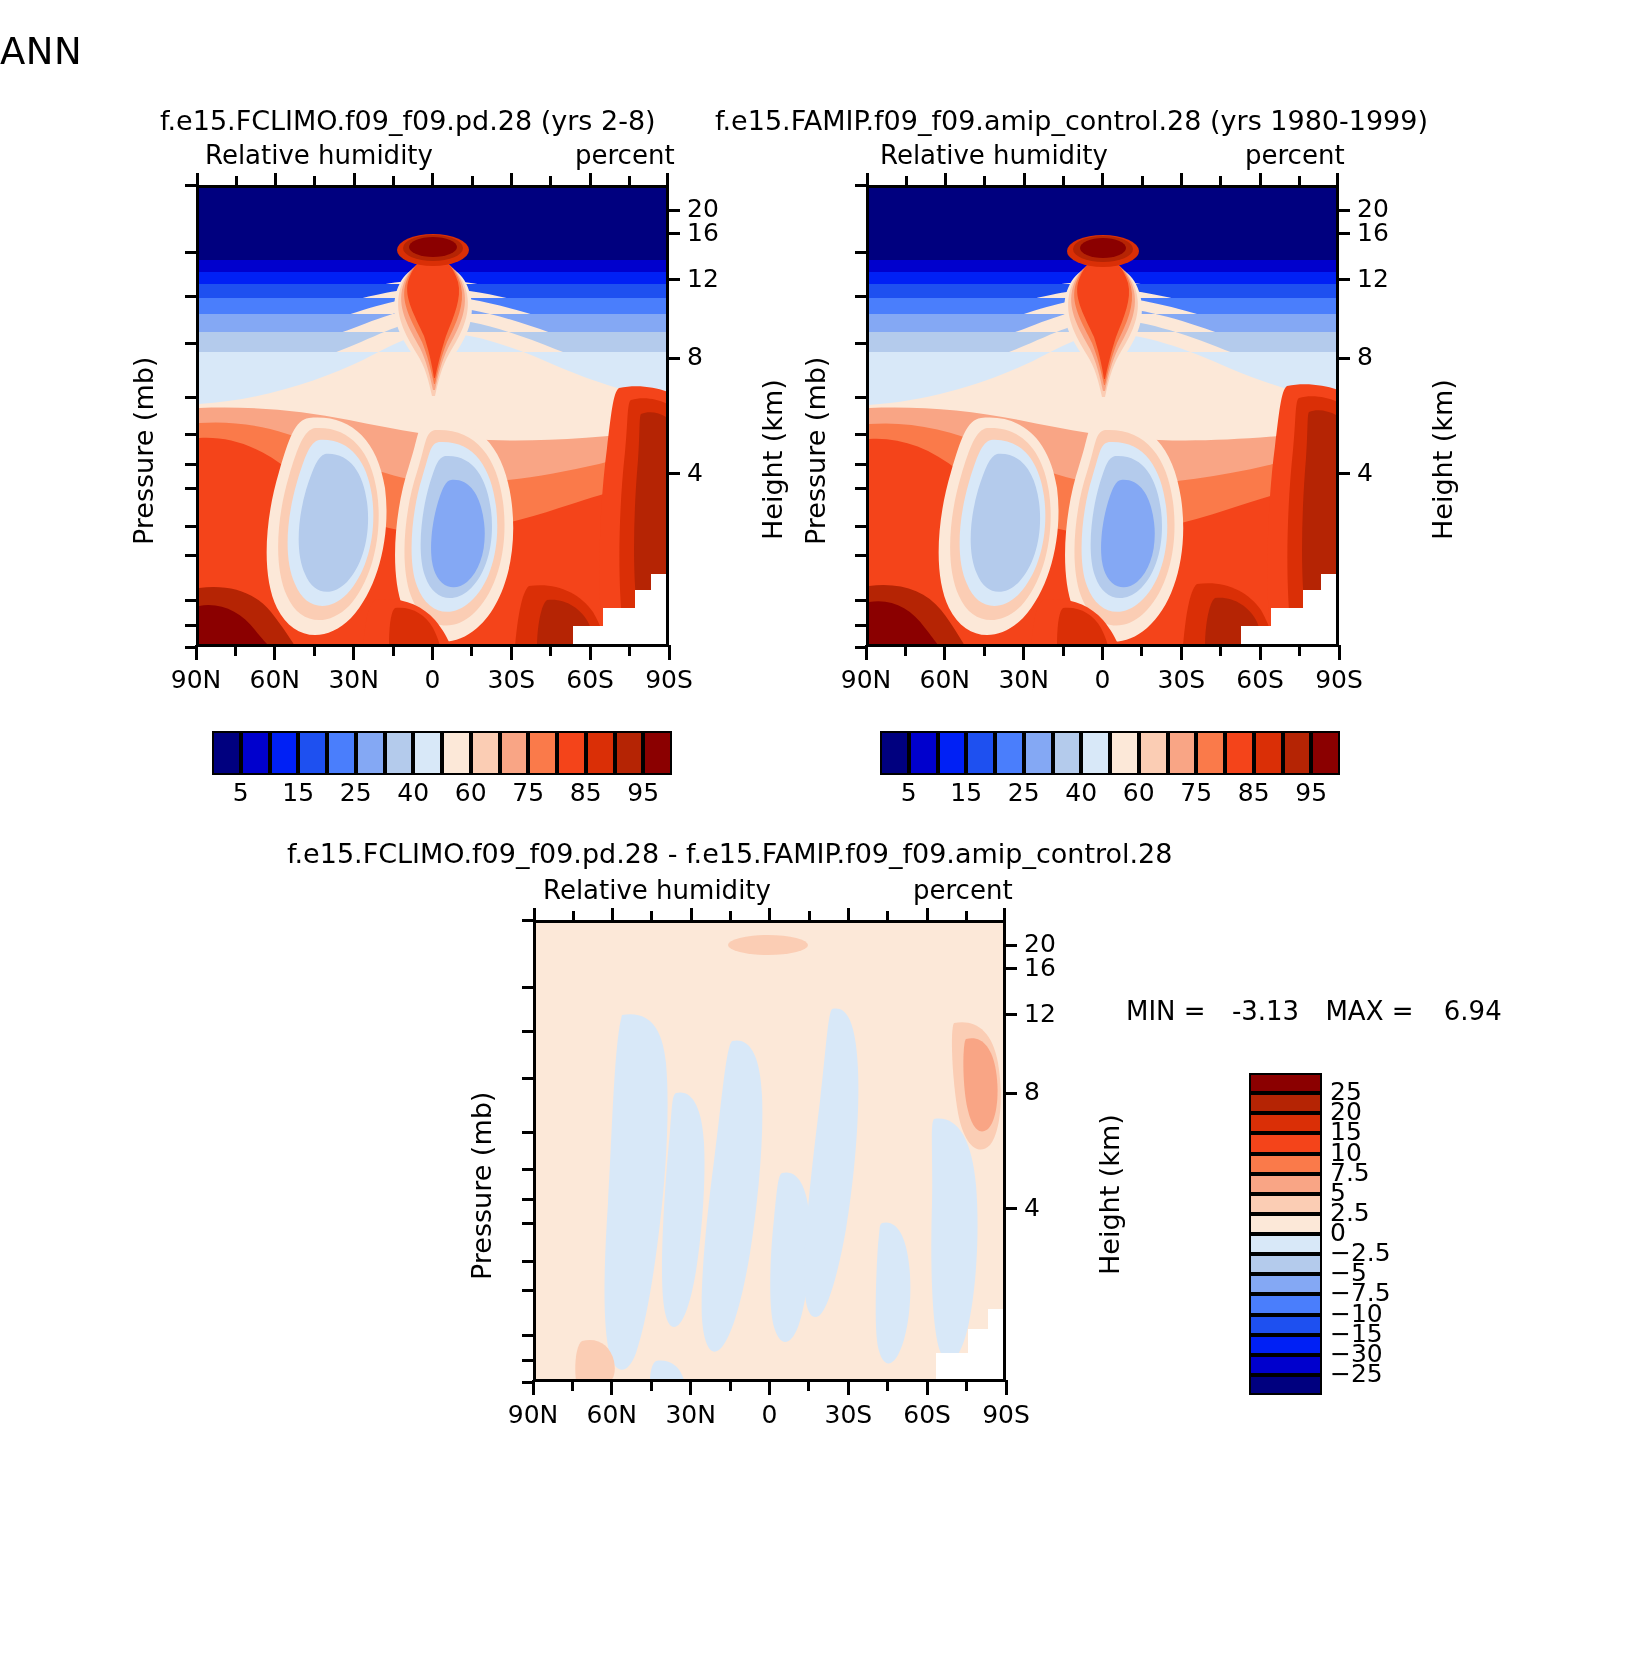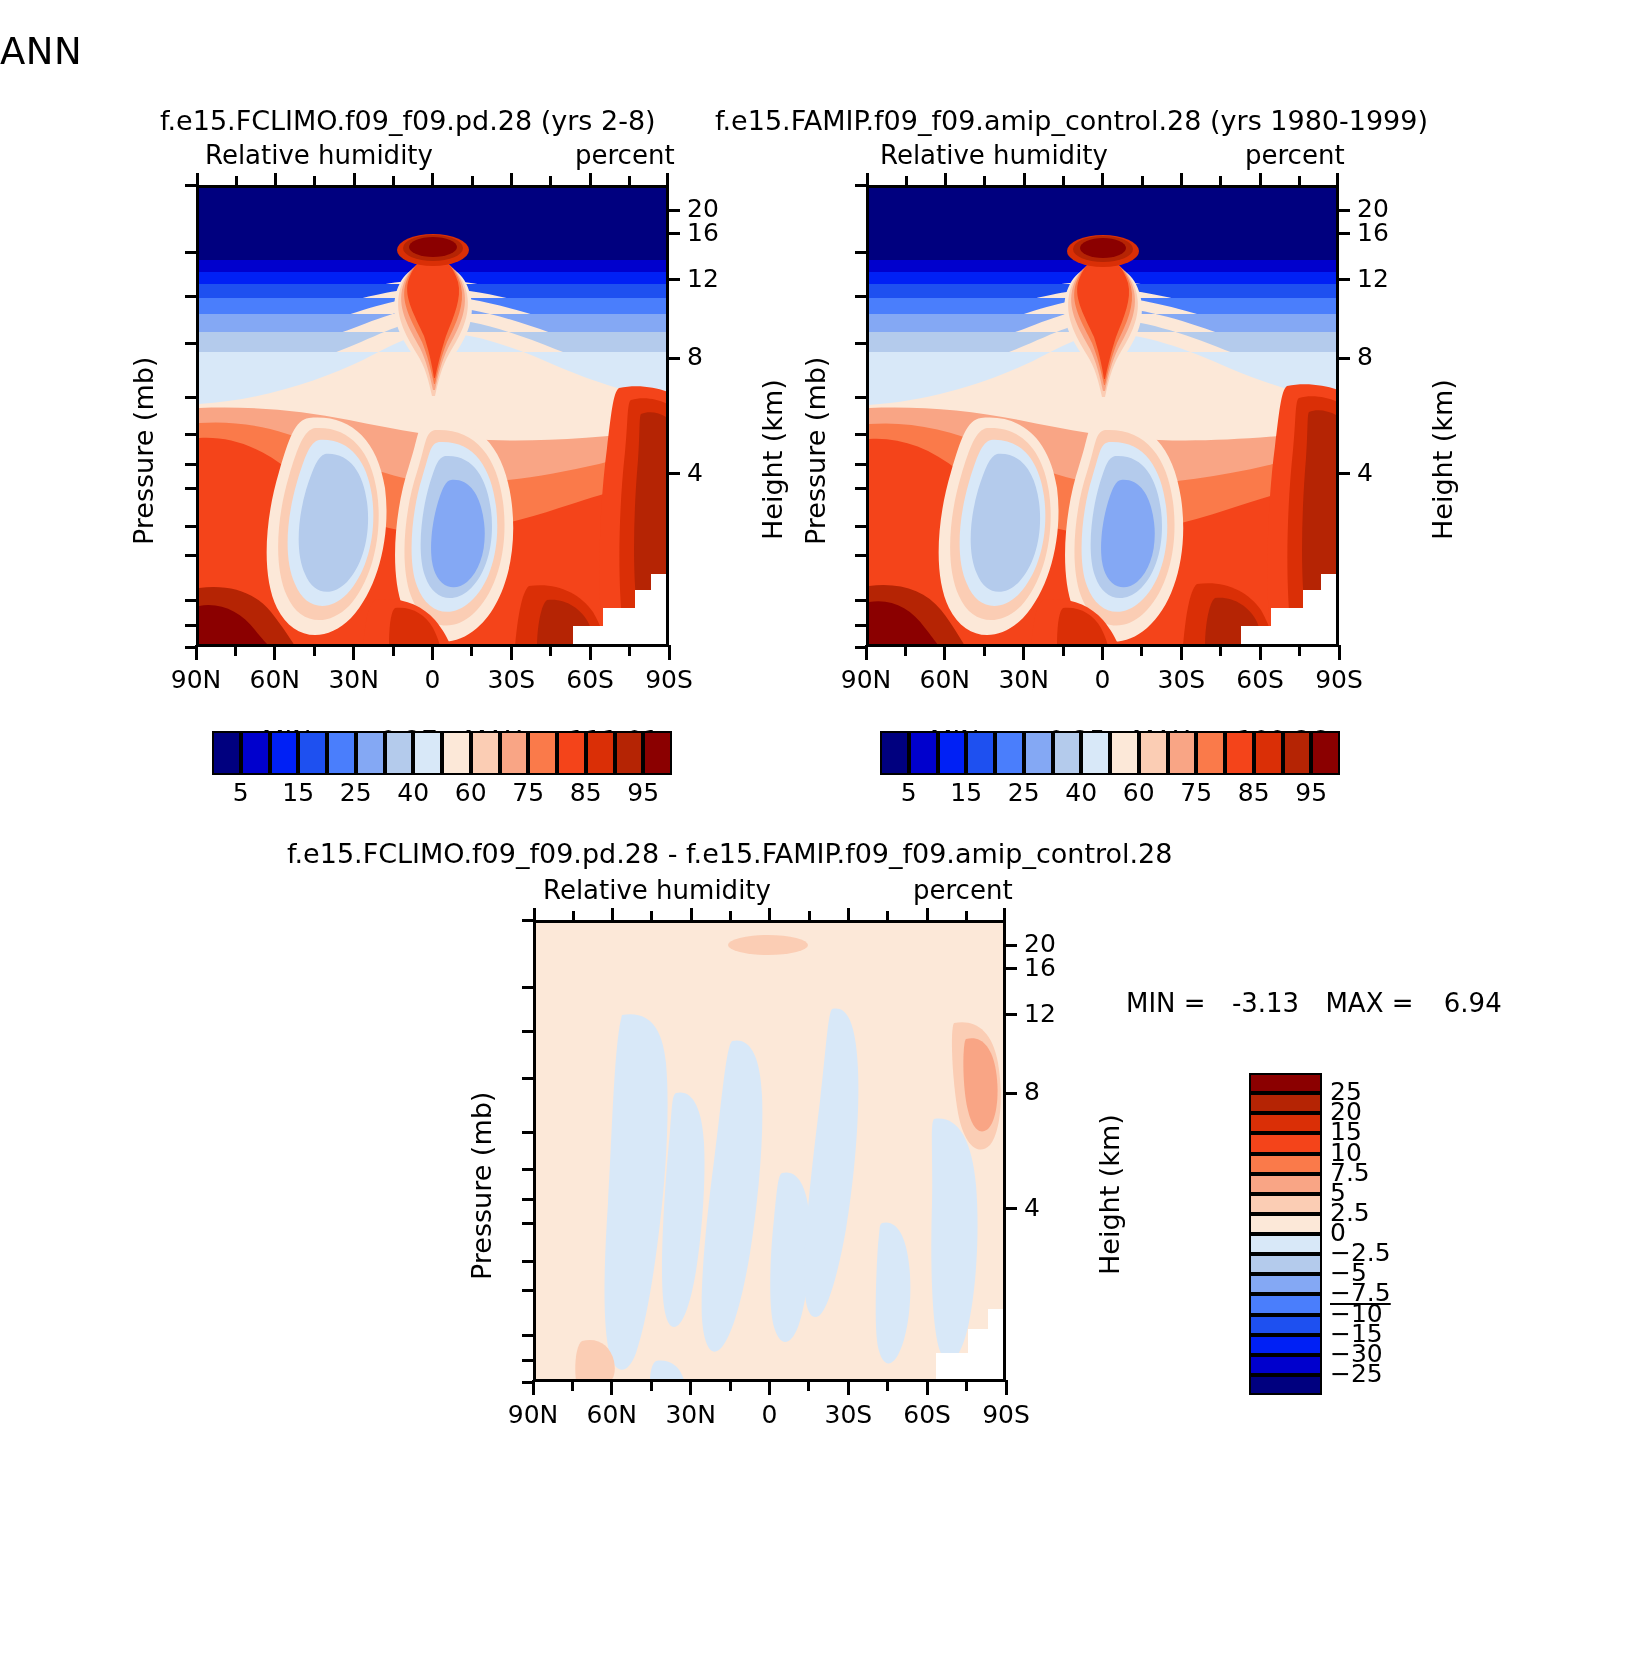--- a/index.html
+++ b/index.html
@@ -16,21 +16,21 @@
     left:0;top:30px;width:1647px;
     font-size:37px;letter-spacing:.5px;
   }
   .panel-title{
     font-size:27px;white-space:nowrap;
   }
   .var-label{font-size:26px;white-space:nowrap;}
   .unit-label{font-size:26px;white-space:nowrap;}
 
   .axis-num{font-size:25px;white-space:nowrap;}
-  .minmax{font-size:26px;white-space:nowrap;}
+  .minmax{font-size:26px;white-space:nowrap;margin-top:8px;}
 
   .ylab-rot{
     font-size:27px;white-space:nowrap;
     transform:rotate(-90deg);transform-origin:0 0;
   }
 
   .plot-frame{
     position:absolute;border:3px solid #000;box-sizing:border-box;
     background:#fff;overflow:hidden;
   }
@@ -349,21 +349,21 @@
     <div class="vcbar-num" style="left:0;top:4.125px;">25</div>
     <div class="vcbar-num" style="left:0;top:24.25px;">20</div>
     <div class="vcbar-num" style="left:0;top:44.375px;">15</div>
     <div class="vcbar-num" style="left:0;top:64.5px;">10</div>
     <div class="vcbar-num" style="left:0;top:84.625px;">7.5</div>
     <div class="vcbar-num" style="left:0;top:104.75px;">5</div>
     <div class="vcbar-num" style="left:0;top:124.875px;">2.5</div>
     <div class="vcbar-num" style="left:0;top:145px;">0</div>
     <div class="vcbar-num" style="left:0;top:165.125px;">−2.5</div>
     <div class="vcbar-num" style="left:0;top:185.25px;">−5</div>
-    <div class="vcbar-num" style="left:0;top:205.375px;text-decoration:underline;">−7.5</div>
+    <div class="vcbar-num" style="left:0;top:205.375px;">−7.5</div>
     <div class="vcbar-num" style="left:0;top:225.5px;">−10</div>
     <div class="vcbar-num" style="left:0;top:245.625px;">−15</div>
     <div class="vcbar-num" style="left:0;top:265.75px;">−30</div>
     <div class="vcbar-num" style="left:0;top:285.875px;">−25</div>
   </div>
 
 <div class="abs" id="yaxis-left" style="left:0;top:0;width:0;height:0;">
     <div class="tick abs" style="left:185px;top:183.5px;width:13px;height:3px;"></div>
     <div class="tick abs" style="left:185px;top:250.80287794770493px;width:13px;height:3px;"></div>
     <div class="tick abs" style="left:185px;top:295.13415034386566px;width:13px;height:3px;"></div>

